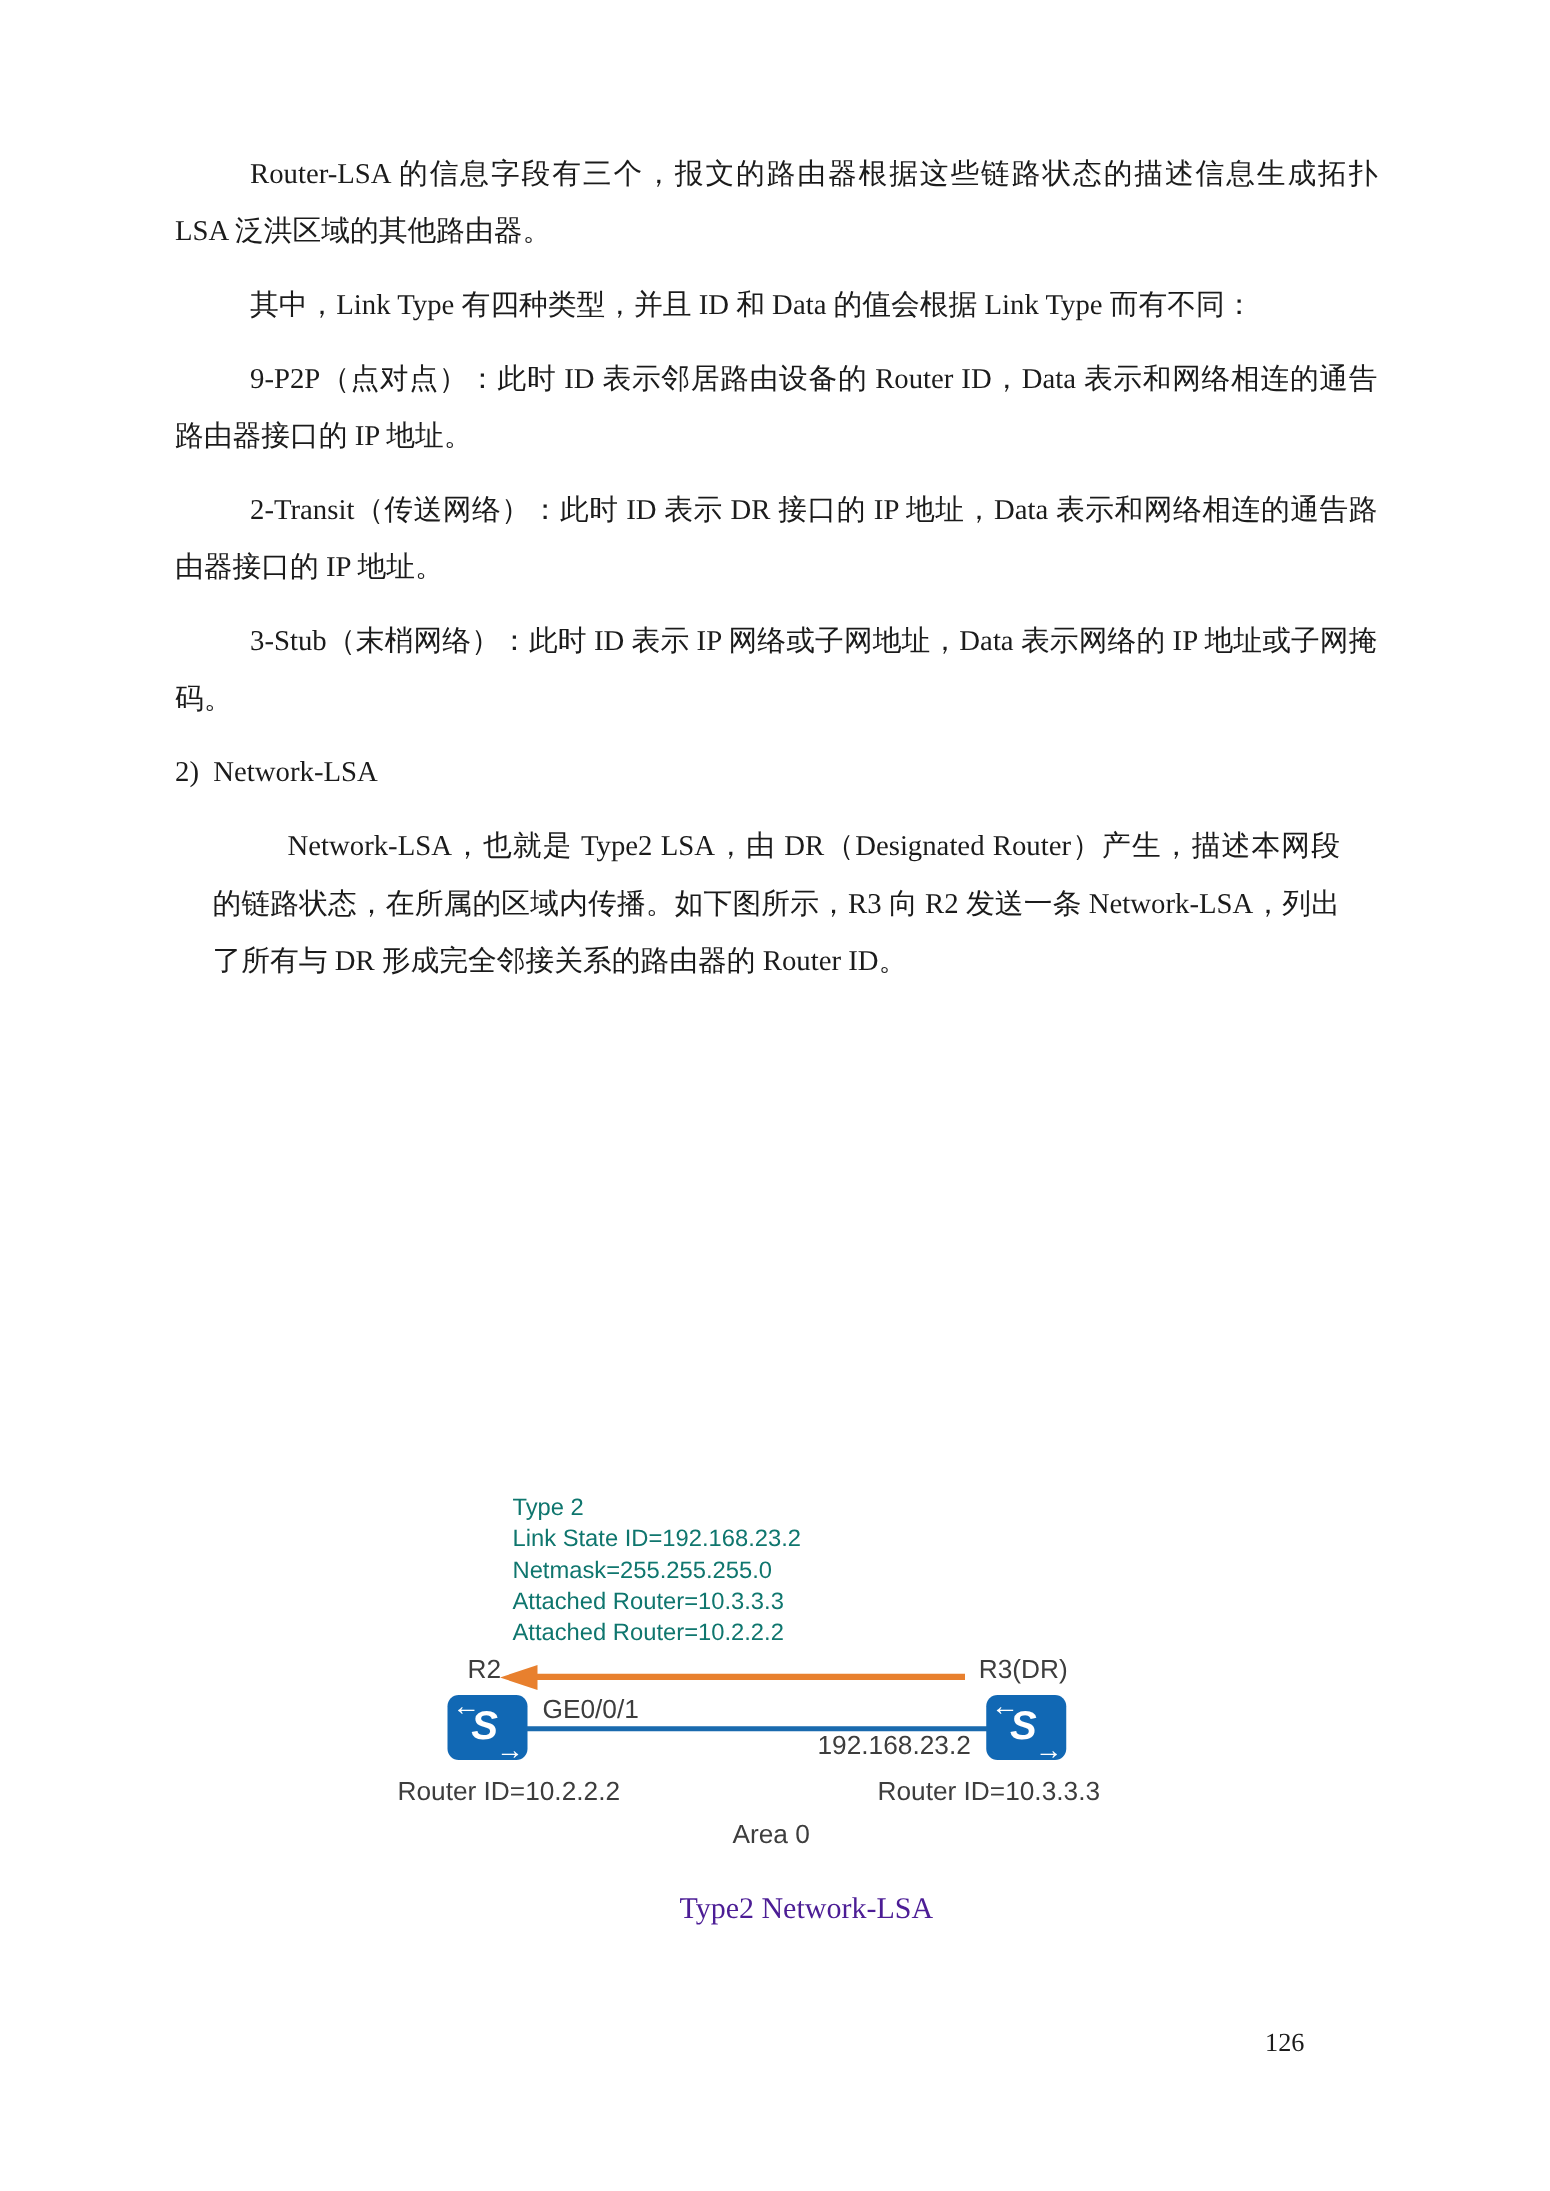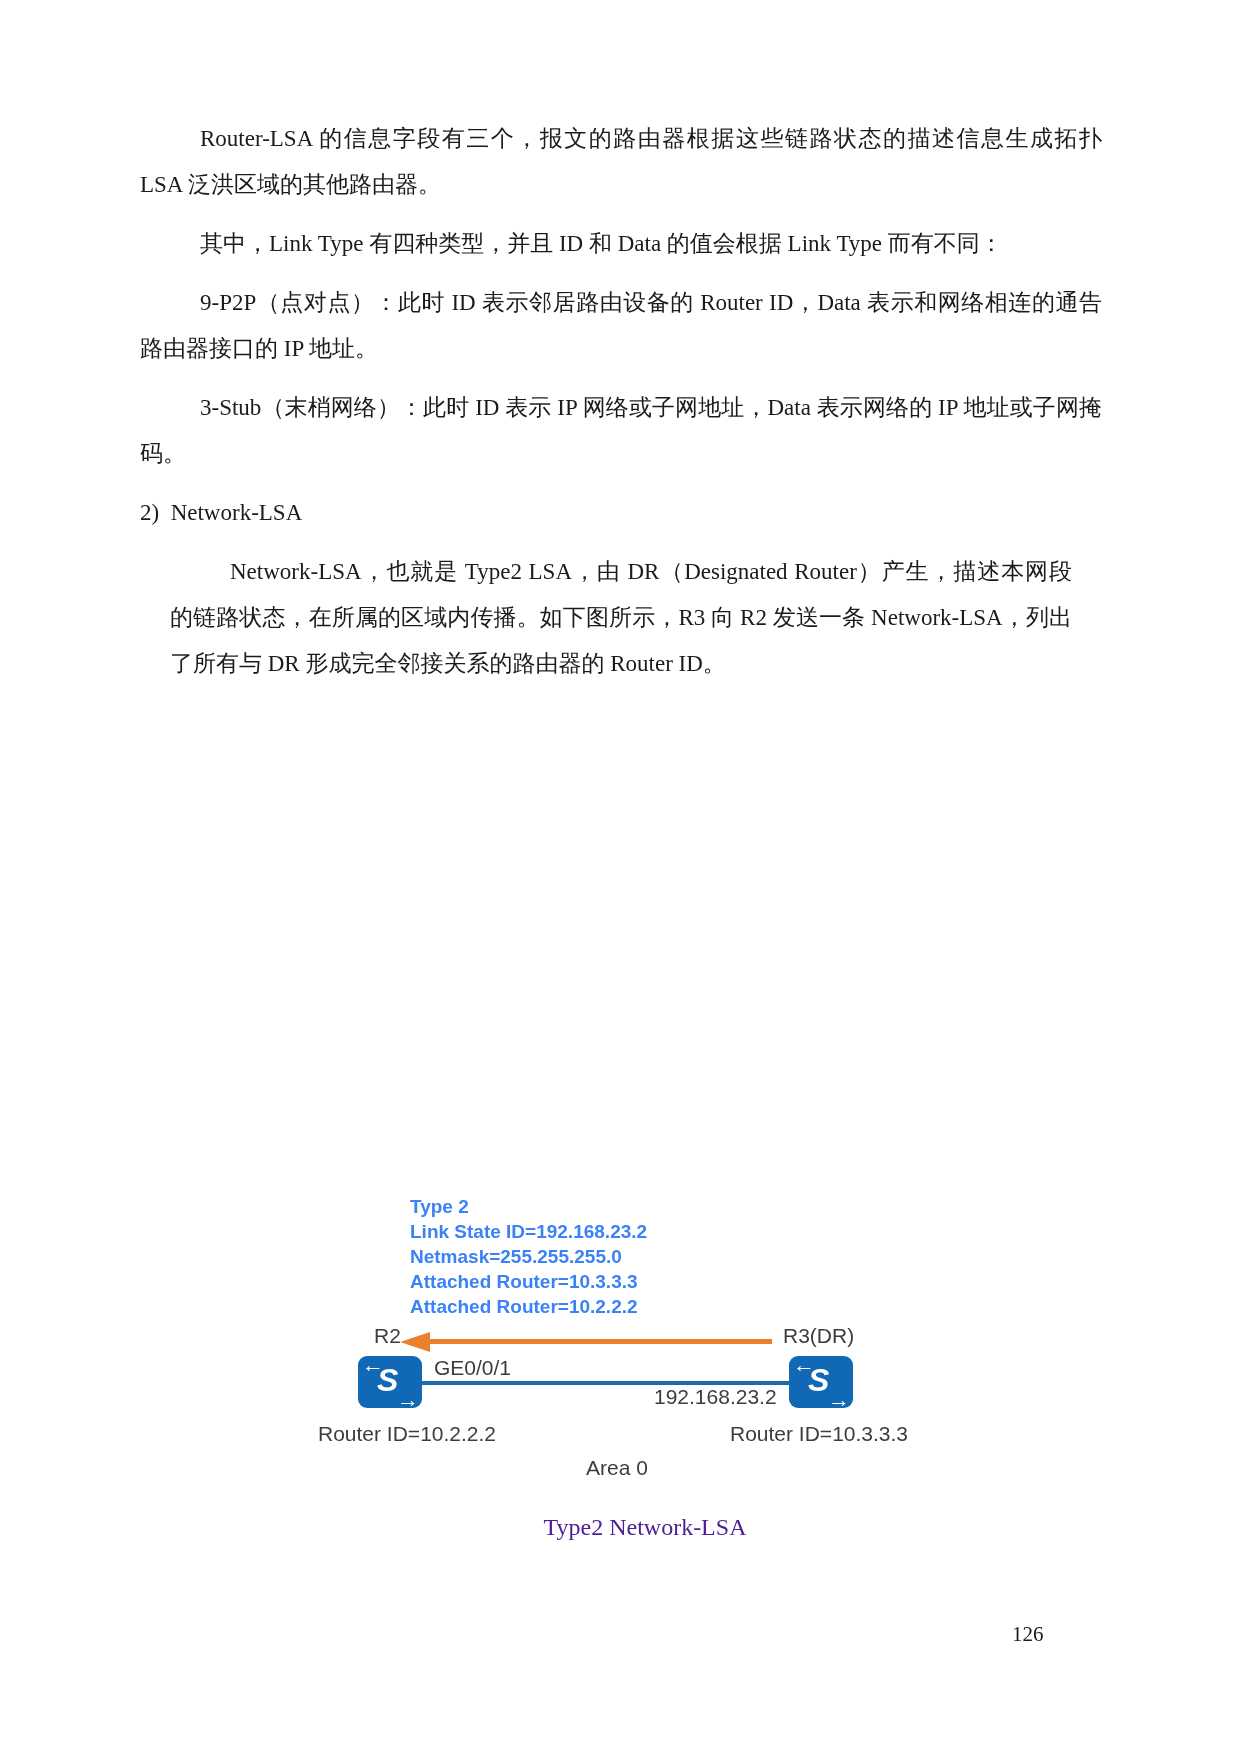--- a/index.html
+++ b/index.html
@@ -36,22 +36,21 @@
   
   .diagram{
     position:absolute;
     left:0;top:1186px;
     width:1240px;height:320px;
     font-family:"Liberation Sans","DejaVu Sans",sans-serif;
   }
   .lsa-info{
     position:absolute;left:410px;top:8px;
     font-size:19px;line-height:25px;
-    color:#3b82f6;
-    font-weight:bold;
+    color:#0f766e;
   }
   .node-label{
     position:absolute;top:138px;
     font-size:21px;color:#3d3d3d;
   }
   .node-label.r2{left:374px;}
   .node-label.r3{left:783px;}
   .lsa-arrow-shaft{
     position:absolute;left:428px;top:153px;
     width:344px;height:5px;background:#E8802E;
@@ -94,21 +93,21 @@
   }
   .ip-label{
     position:absolute;left:654px;top:199px;
     font-size:21px;color:#3d3d3d;
   }
   .rid-label{
     position:absolute;top:236px;
     font-size:21px;color:#3d3d3d;
   }
   .rid-label.left{left:318px;}
-  .rid-label.right{left:730px;text-align:right;}
+  .rid-label.right{left:702px;text-align:right;}
   .area-label{
     position:absolute;left:586px;top:270px;
     font-size:21px;color:#3d3d3d;
   }
   .figure-caption{
     position:absolute;left:140px;top:1514px;
     width:962px;padding-left:48px;box-sizing:border-box;
     text-align:center;
     font-size:24px;color:#4c1d95;
   }
@@ -117,20 +116,21 @@
     font-size:21px;color:#1b1b1b;
   }
 </style>
 </head>
 <body>
 
 <div class="text-block">
   <p class="para">Router-LSA 的信息字段有三个，报文的路由器根据这些链路状态的描述信息生成拓扑 LSA 泛洪区域的其他路由器。</p>
   <p class="para">其中，Link Type 有四种类型，并且 ID 和 Data 的值会根据 Link Type 而有不同：</p>
   <p class="para">9-P2P（点对点）：此时 ID 表示邻居路由设备的 Router ID，Data 表示和网络相连的通告路由器接口的 IP 地址。</p>
+  <p class="para">2-Transit（传送网络）：此时 ID 表示 DR 接口的 IP 地址，Data 表示和网络相连的通告路由器接口的 IP 地址。</p>
   <p class="para">3-Stub（末梢网络）：此时 ID 表示 IP 网络或子网地址，Data 表示网络的 IP 地址或子网掩码。</p>
   <p class="heading">2)  Network-LSA</p>
   <p class="para narrow">Network-LSA，也就是 Type2 LSA，由 DR（Designated Router）产生，描述本网段的链路状态，在所属的区域内传播。如下图所示，R3 向 R2 发送一条 Network-LSA，列出了所有与 DR 形成完全邻接关系的路由器的 Router  ID。</p>
 </div>
 
 <div class="diagram">
 
   <div class="lsa-info">
     <div>Type 2</div>
     <div>Link State ID=192.168.23.2</div>

